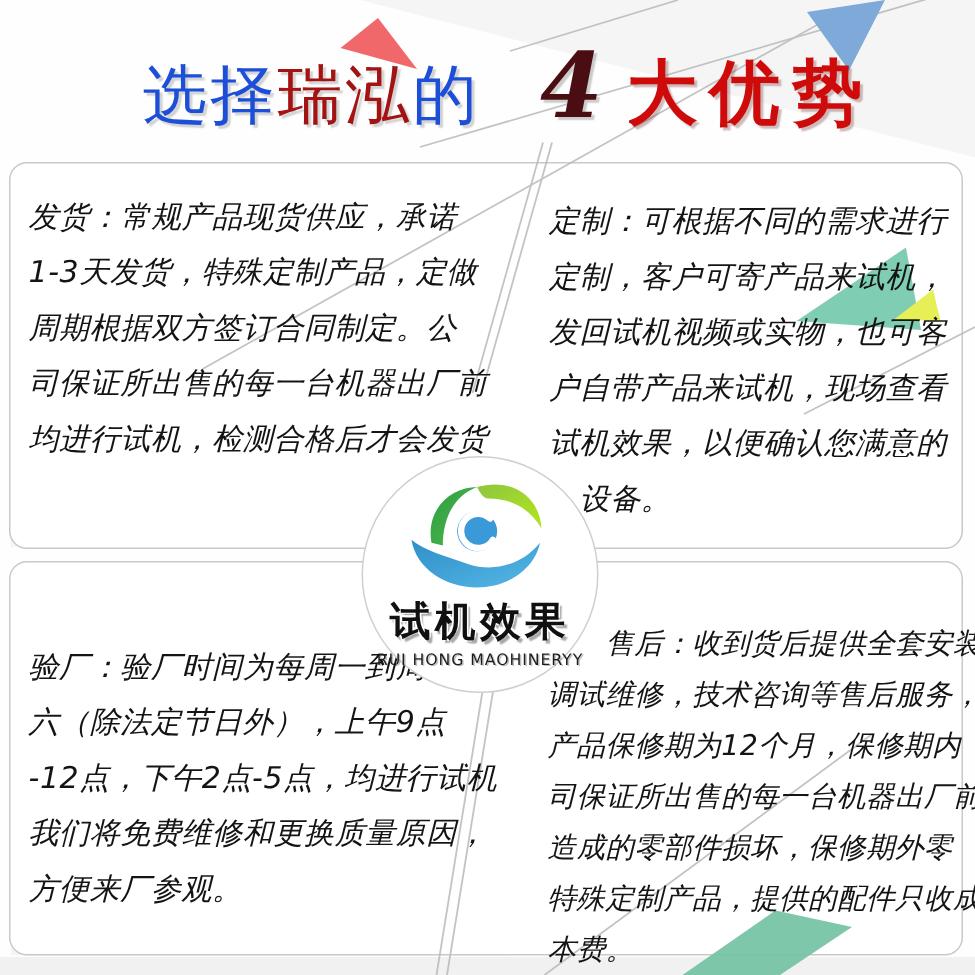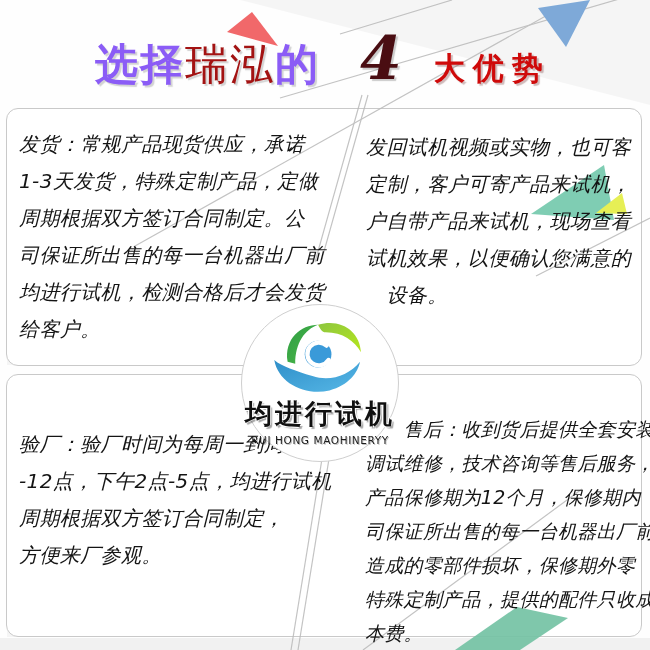--- a/index.html
+++ b/index.html
@@ -27,36 +27,36 @@
 
   
   svg.decor{position:absolute;left:0;top:0;z-index:2;pointer-events:none;}
 
   
   .title{
     position:absolute;left:95px;top:28px;z-index:3;display:flex;align-items:baseline;
     white-space:nowrap;
   }
   .title .t-black{
-    font-size:43px;font-weight:bold;color:#8b5cf6;letter-spacing:2px;
+    font-size:43px;font-weight:normal;color:#1d4ed8;letter-spacing:2px;
     text-shadow:2px 2px 1px rgba(110,110,110,0.30);
   }
   .title .t-brand{
     font-size:43px;font-weight:normal;color:var(--brand-red,#a31313);letter-spacing:2px;
     text-shadow:2px 2px 1px rgba(110,110,110,0.30);
   }
   .title .t-number{
     font-family:"DejaVu Serif","Liberation Serif",serif;
     font-style:italic;font-weight:bold;font-size:60px;line-height:1;
     color:var(--number-red,#4a0d12);margin-left:40px;
     text-shadow:2px 2px 1px rgba(110,110,110,0.35);
   }
   .title .t-rest{
-    font-size:31px;font-weight:bold;color:var(--title-red,#cf0a0a);
-    letter-spacing:8px;margin-left:32px;
+    font-size:47px;font-weight:bold;color:var(--title-red,#cf0a0a);
+    letter-spacing:8px;margin-left:16px;
     text-shadow:2px 2px 1px rgba(120,60,60,0.35);
   }
 
   
   .col{position:absolute;z-index:3;color:var(--text,#141414);font-style:italic;}
   .col .tl{white-space:nowrap;}
   .col-shipping{left:19px;top:126px;width:322px;font-size:20px;line-height:37px;letter-spacing:0.4px;}
   .col-custom{left:366px;top:129px;width:280px;font-size:20px;line-height:37px;letter-spacing:0.4px;}
   .col-inspect{left:19px;top:426px;width:322px;font-size:20px;line-height:37px;letter-spacing:0.4px;}
   .col-after{left:365px;top:412px;width:292px;font-size:19px;line-height:34px;letter-spacing:0.3px;}
@@ -118,33 +118,34 @@
       <span class="t-number">4</span>
       <span class="t-rest">大优势</span>
   </div>
 
   <div class="col col-shipping">
       <div class="tl">发货：常规产品现货供应，承诺</div>
       <div class="tl">1-3天发货，特殊定制产品，定做</div>
       <div class="tl">周期根据双方签订合同制定。公</div>
       <div class="tl">司保证所出售的每一台机器出厂前</div>
       <div class="tl">均进行试机，检测合格后才会发货</div>
-      <div class="tl">给客户。</div>
     </div>
   <div class="col col-custom">
+      <div class="tl">定制：可根据不同的需求进行</div>
+      <div class="tl">定制，客户可寄产品来试机，</div>
       <div class="tl">发回试机视频或实物，也可客</div>
-      <div class="tl">定制，客户可寄产品来试机，</div>
       <div class="tl">户自带产品来试机，现场查看</div>
       <div class="tl">试机效果，以便确认您满意的</div>
       <div class="tl">　设备。</div>
     </div>
   <div class="col col-inspect">
       <div class="tl">验厂：验厂时间为每周一到周</div>
+      <div class="tl">六（除法定节日外），上午9点</div>
       <div class="tl">-12点，下午2点-5点，均进行试机</div>
-      <div class="tl">周期根据双方签订合同制定，</div>
+      <div class="tl">我们将免费维修和更换质量原因，</div>
       <div class="tl">方便来厂参观。</div>
     </div>
   <div class="col col-after">
       <div class="tl">　　售后：收到货后提供全套安装</div>
       <div class="tl">调试维修，技术咨询等售后服务，</div>
       <div class="tl">产品保修期为12个月，保修期内</div>
       <div class="tl">司保证所出售的每一台机器出厂前</div>
       <div class="tl">造成的零部件损坏，保修期外零</div>
       <div class="tl">特殊定制产品，提供的配件只收成</div>
       <div class="tl">本费。</div>
@@ -169,17 +170,17 @@
 
       <path d="M26,46 C22,22 40,7 58,7 C44,12 34,26 34,48 Z" fill="url(#gGreen)"></path>
 
       <path d="M58,7 C82,0 102,14 103,36 C96,24 84,15 66,15 C62,15 60,11 58,7 Z" fill="url(#gLeaf)"></path>
 
       <circle cx="58" cy="38" r="14" fill="var(--logo-blue,#3a9ad9)"></circle>
       <path d="M67,29 A12,12 0 1 0 69,44" stroke="#ffffff" stroke-width="4.5" fill="none" stroke-linecap="round"></path>
 
       <path d="M12,44 C16,68 44,82 70,76 C90,71 100,57 102,46 C90,61 70,67 52,61 C34,55 20,51 12,44 Z" fill="url(#gBlue)"></path>
     </svg>
-    <div class="logo-cn">均进行试机</div>
+    <div class="logo-cn">试机效果</div>
     <div class="logo-en">RUI HONG MAOHINERYY</div>
   </div>
 
 </div>
 
 </body></html>

